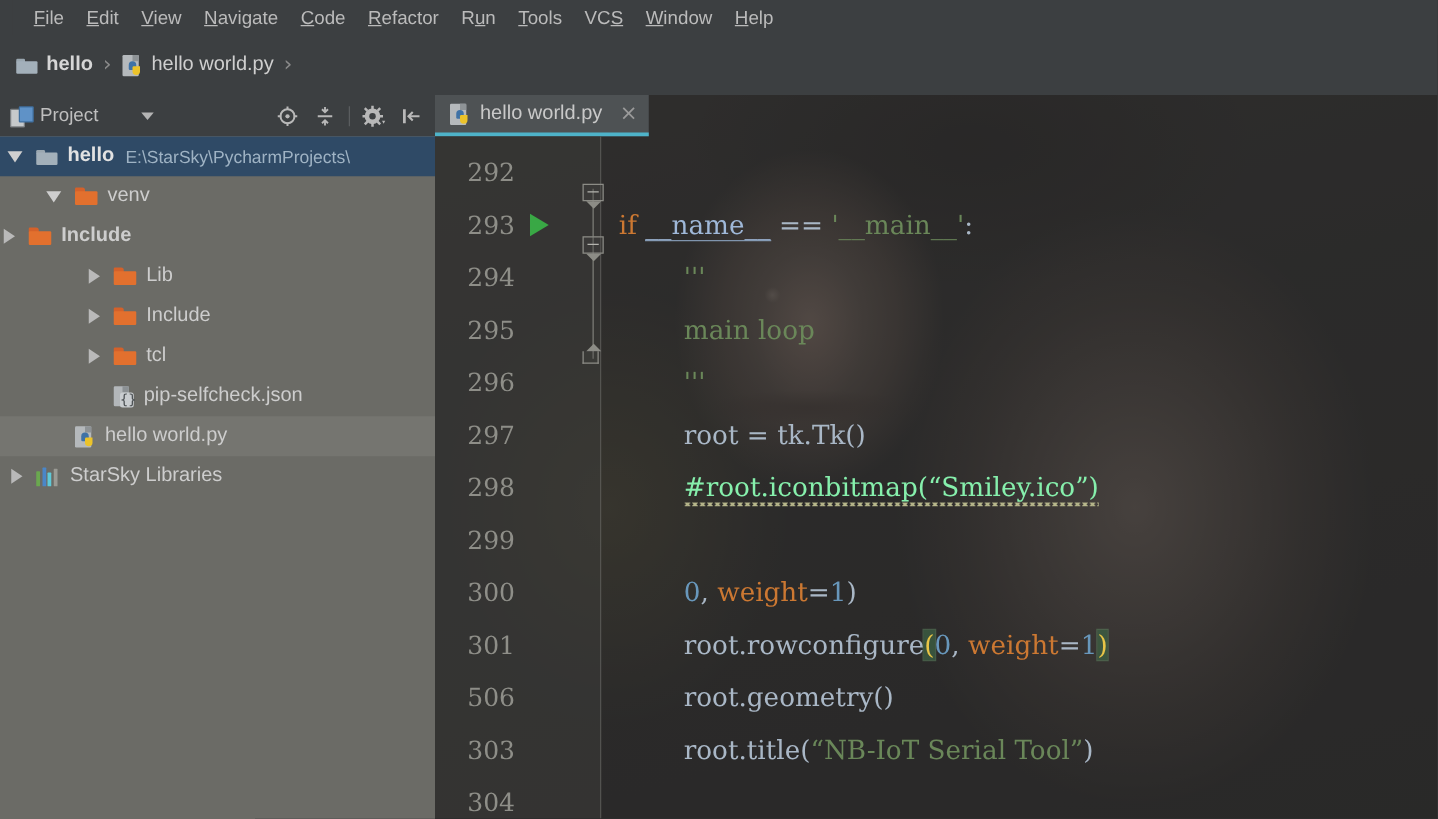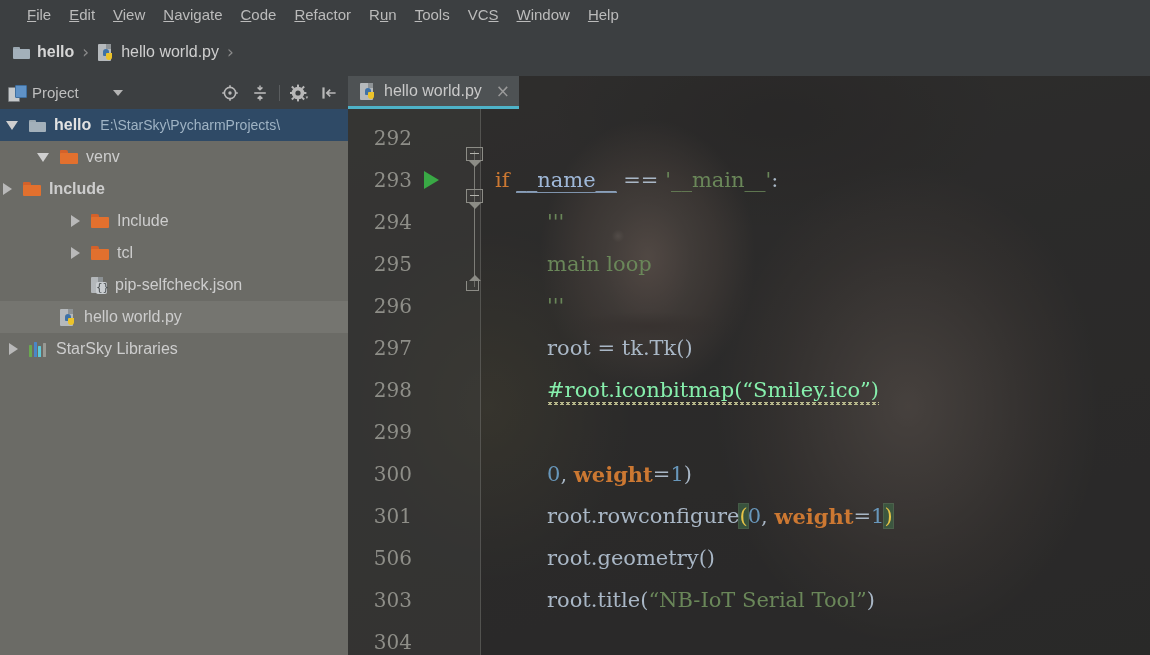--- a/index.html
+++ b/index.html
@@ -377,21 +377,21 @@
   }
   .cline .ind { display: inline-block; }
 
   
   .s-kw   { color: #cc7832; }
   .s-dun  { color: #9fb8d8; border-bottom: 1px solid #7f94ad; }
   .s-op   { color: #a9b7c6; }
   .s-str  { color: #6a8759; }
   .s-def  { color: #a9b7c6; }
   .s-num  { color: #6897bb; }
-  .s-kwarg{ color: #cc7832; font-weight: bold; }
+  .s-kwarg{ color: #cc7832; }
   .s-comment {
     color: #86efac;
     position: relative;
   }
   .s-comment::after {
     content: "";
     position: absolute; left: 0; right: 0; bottom: -3px;
     height: 3px;
     background-image:
       linear-gradient(135deg, rgba(184,184,140,0) 40%, #b8b88c 40%, #b8b88c 60%, rgba(184,184,140,0) 60%),
@@ -596,20 +596,25 @@
           <span class="tree-label">venv</span>
         </div>
         <div class="tree-row" style=" font-weight: bold;">
           <span class="arrow right" style="margin-right: 9px;"></span>
           <span class="ic-folder-orange"></span>
           <span class="tree-label">Include</span>
         </div>
         <div class="tree-row" style="padding-left: 68px;">
           <span class="arrow right" style="margin-right: 9px;"></span>
           <span class="ic-folder-orange"></span>
+          <span class="tree-label">Lib</span>
+        </div>
+        <div class="tree-row" style="padding-left: 68px;">
+          <span class="arrow right" style="margin-right: 9px;"></span>
+          <span class="ic-folder-orange"></span>
           <span class="tree-label">Include</span>
         </div>
         <div class="tree-row" style="padding-left: 68px;">
           <span class="arrow right" style="margin-right: 9px;"></span>
           <span class="ic-folder-orange"></span>
           <span class="tree-label">tcl</span>
         </div>
         <div class="tree-row" style="padding-left: 68px;">
           <span class="arrow " style="margin-right: 9px;"></span>
           <span class="ic-json">

